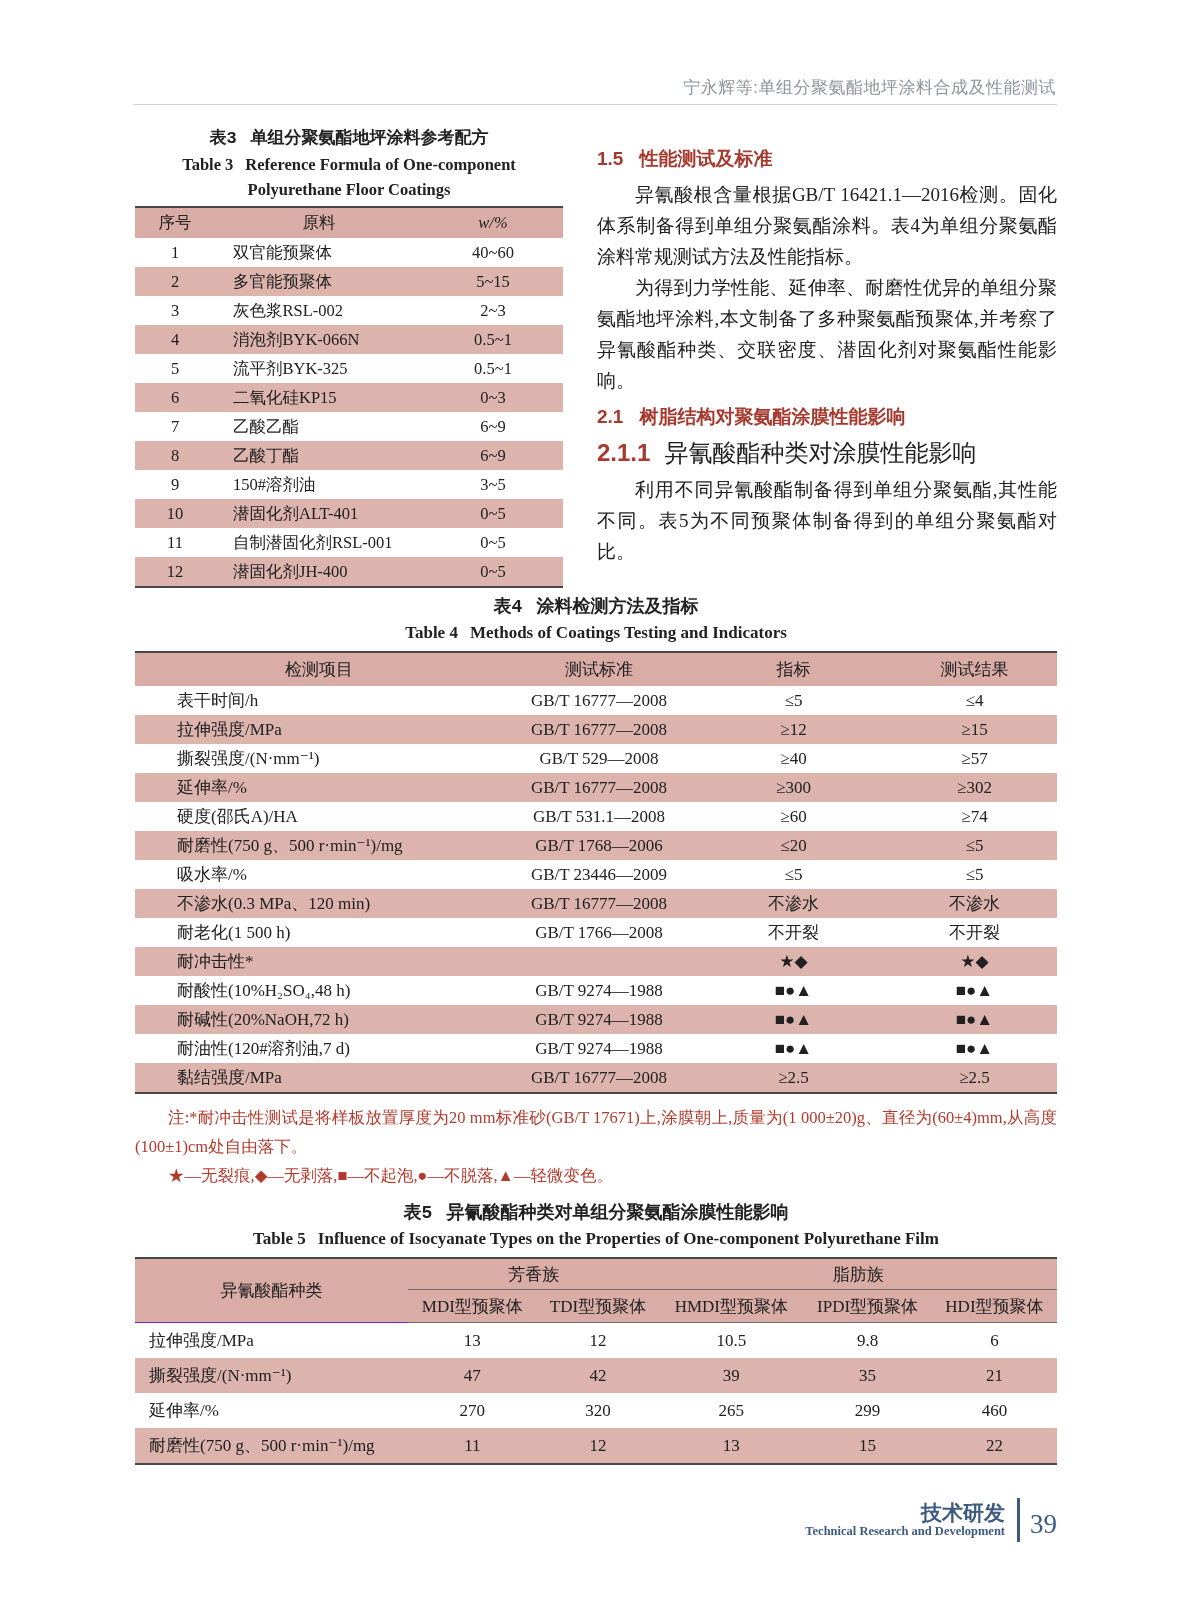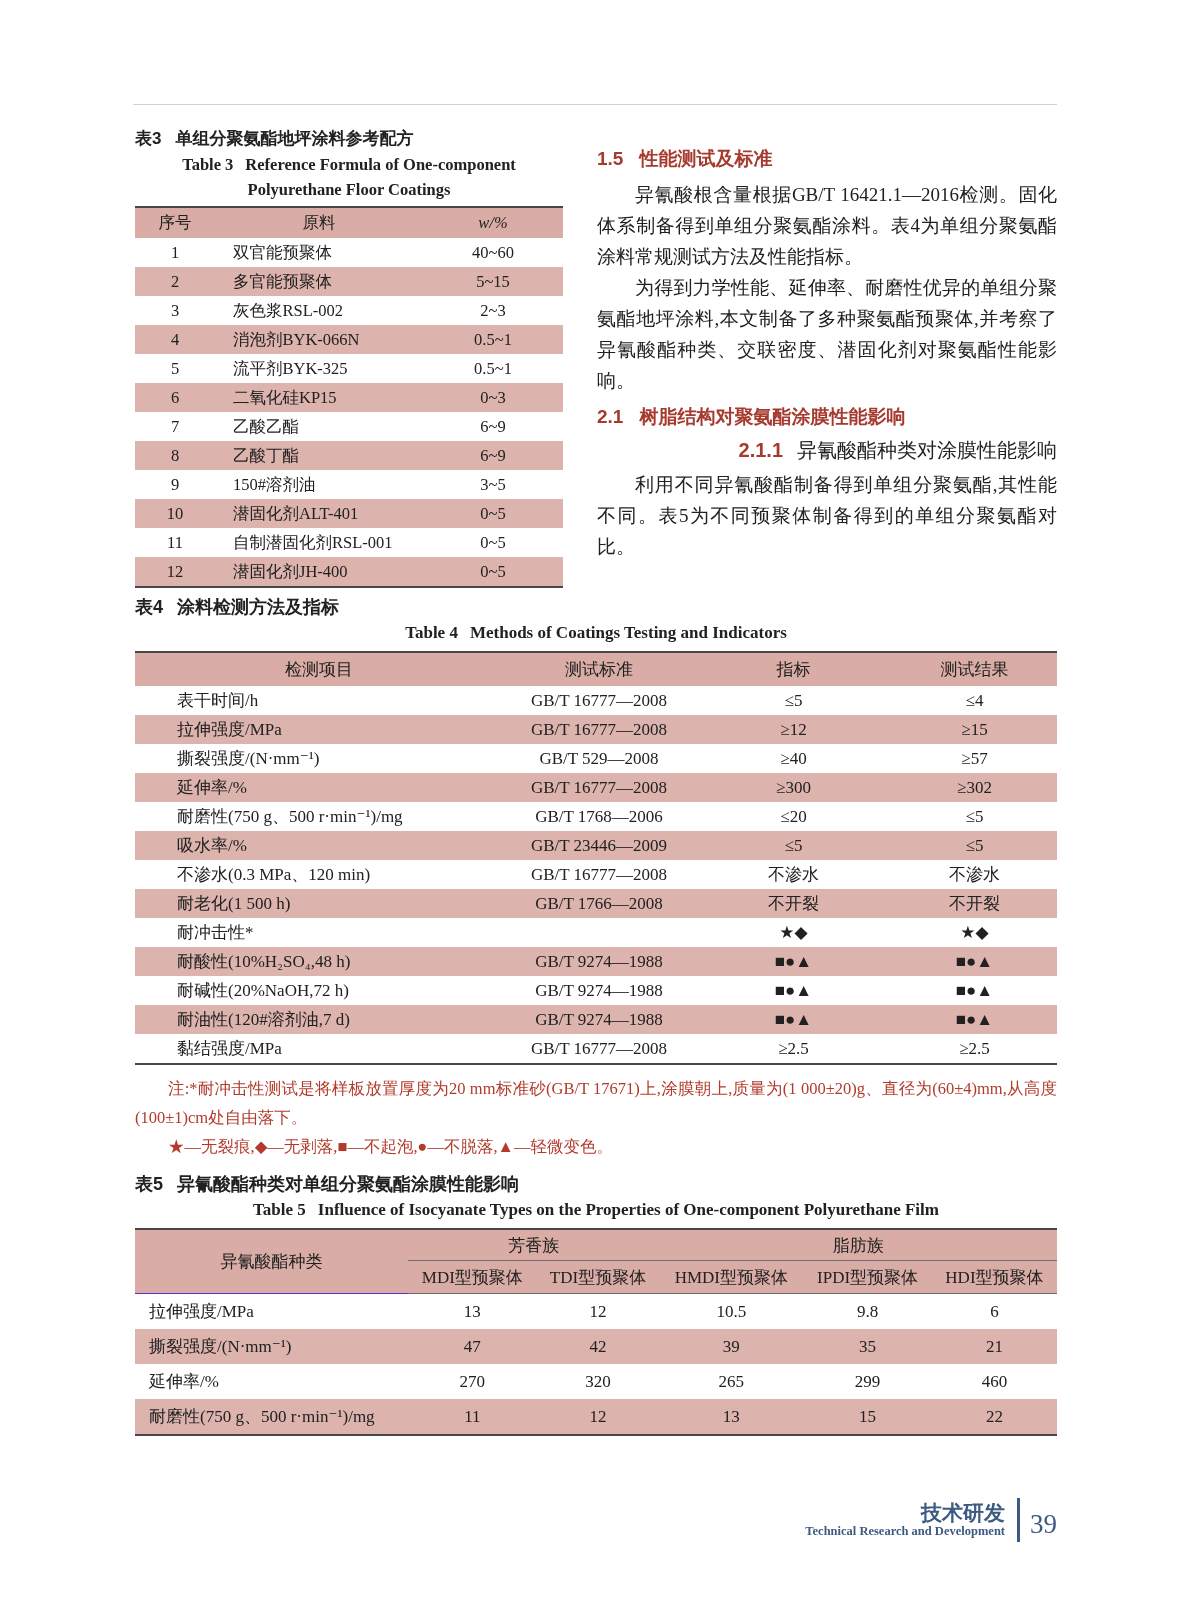--- a/index.html
+++ b/index.html
@@ -10,21 +10,21 @@
   .running-head{
     position:absolute;top:76px;right:131px;font-size:17px;letter-spacing:.5px;
     color:var(--muted-grey,#8b949c);font-family:"Liberation Sans",sans-serif;
   }
   .head-rule{position:absolute;top:104px;left:133px;width:924px;border-top:1px solid var(--rule-grey,#cdd2d6);}
   .content{position:absolute;left:135px;top:126px;width:922px;}
   .columns{display:flex;gap:34px;align-items:flex-start;height:462px;}
   .col-left{width:428px;flex:0 0 auto;}
   .col-right{width:460px;flex:0 0 auto;}
 
-  .cap-zh{text-align:left;font-weight:bold;font-family:Liberation Sans, sans-serif;font-size:17px;line-height:26px;}
+  .cap-zh{text-align:center;font-weight:bold;font-family:Liberation Mono, monospace;font-size:17px;line-height:26px;}
   .cap-zh .cap-label{margin-right:14px;}
   .cap-en{text-align:center;font-weight:bold;font-size:16.5px;line-height:25px;}
   .cap-en .cap-label{margin-right:12px;}
 
   table{border-collapse:collapse;width:100%;}
   .datatable{border-top:2px solid var(--border-dark,#474747);border-bottom:2px solid var(--border-dark,#474747);}
   .datatable th{background:var(--header-pink,#d9aca6);font-weight:normal;}
   .datatable tbody tr:nth-child(even){background:var(--accent-pink,#dcb3ad);}
 
   .t3{font-size:16.5px;margin-top:4px;}
@@ -33,21 +33,21 @@
   .t3 .c-no{width:78px;text-align:center;}
   .t3 td.c-name{text-align:left;padding-left:18px;}
   .t3 th.c-name{text-align:center;}
   .t3 .c-val{width:138px;text-align:center;}
   .t3 th.c-val{font-style:italic;}
 
   .h3red{color:var(--heading-red,#a63a2f);font-family:"Liberation Sans",sans-serif;font-weight:bold;font-size:19px;margin:20px 0 7px;}
   .h3red .num{margin-right:16px;}
   .h2red{color:var(--heading-red,#a63a2f);font-family:"Liberation Sans",sans-serif;font-weight:bold;font-size:27px;margin:17px 0 10px;}
   .h2red .num{margin-right:22px;}
-  .h4mix{font-size:20px;font-family:"Liberation Sans",sans-serif;margin:2px 0 5px;font-weight:normal;text-align:right;}
+  .h4mix{font-size:24px;font-family:"Liberation Sans",sans-serif;margin:2px 0 5px;font-weight:normal;}
   .h4mix .num{color:var(--heading-red,#a63a2f);font-weight:bold;margin-right:14px;}
   p.body{font-size:19px;line-height:31px;text-align:justify;text-indent:2em;margin:0;}
 
   .t4caps{margin-top:6px;}
   .t4caps .cap-zh{font-size:18px;}
   .t4caps .cap-en{font-size:17px;line-height:26px;}
   .t4{font-size:17px;margin-top:5px;}
   .t4 th{height:31px;}
   .t4 td{height:27px;}
   .t4 .c1{width:325px;}
@@ -77,20 +77,21 @@
   .f-zh{font-family:"Liberation Sans",sans-serif;font-weight:bold;font-size:21px;line-height:23px;}
   .f-en{font-size:12.5px;line-height:15px;font-weight:bold;}
   .f-bar{width:3px;height:44px;background:var(--footer-navy,#3d5a80);margin:0 10px 0 12px;}
   .f-num{font-size:27px;color:var(--footer-navy,#3d5a80);padding-top:8px;}
 </style>
 </head>
 <body>
 
 <div class="page">
 
+  <div class="running-head">宁永辉等:单组分聚氨酯地坪涂料合成及性能测试</div>
   <div class="head-rule"></div>
 
   <div class="content">
 
     <div class="columns">
 
       <div class="col-left">
         <div class="cap-zh">
           <span class="cap-label">表3</span><span>单组分聚氨酯地坪涂料参考配方</span>
         </div>
@@ -225,20 +226,26 @@
             <td class="c1">撕裂强度/(N·mm⁻¹)</td>
             <td class="c2">GB/T 529—2008</td>
             <td class="c3">≥40</td>
             <td class="c4">≥57</td>
           </tr>
         <tr>
             <td class="c1">延伸率/%</td>
             <td class="c2">GB/T 16777—2008</td>
             <td class="c3">≥300</td>
             <td class="c4">≥302</td>
+          </tr>
+        <tr>
+            <td class="c1">硬度(邵氏A)/HA</td>
+            <td class="c2">GB/T 531.1—2008</td>
+            <td class="c3">≥60</td>
+            <td class="c4">≥74</td>
           </tr>
         <tr>
             <td class="c1">耐磨性(750 g、500 r·min⁻¹)/mg</td>
             <td class="c2">GB/T 1768—2006</td>
             <td class="c3">≤20</td>
             <td class="c4">≤5</td>
           </tr>
         <tr>
             <td class="c1">吸水率/%</td>
             <td class="c2">GB/T 23446—2009</td>

